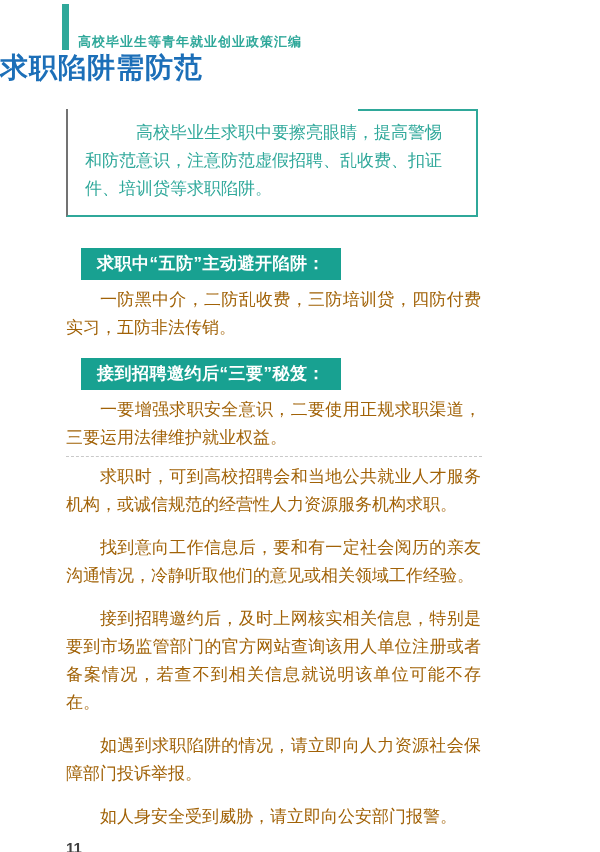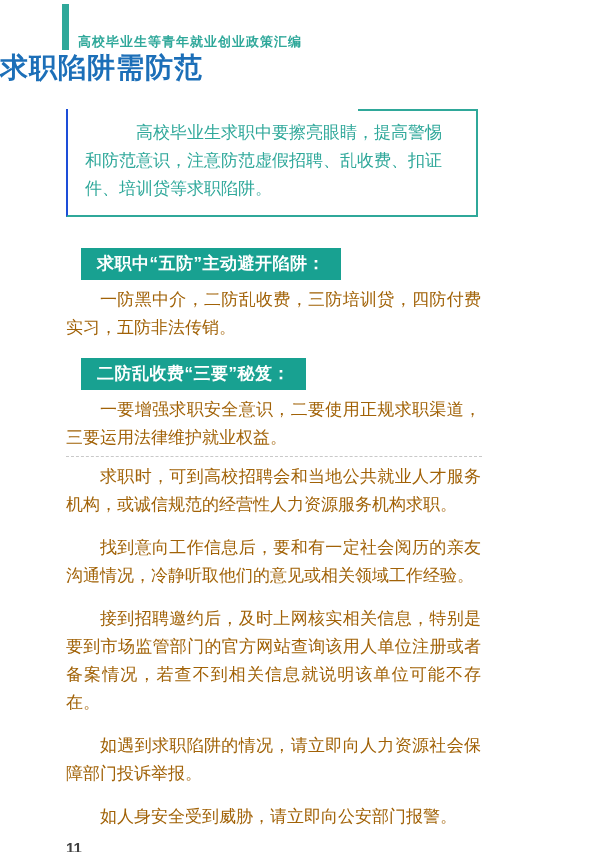--- a/index.html
+++ b/index.html
@@ -25,21 +25,21 @@
   }
   
   .title {
     font-size:28px; font-weight:bold;
     color:#1c6fb8; letter-spacing:1px; line-height:1.2;
   }
   
   .callout {
     position:relative;
     margin:24px 70px 0 66px;
-    border-left:2px solid #1d4ed8;
+    border-left:2px solid #737373;
     border-right:2px solid #2fa89a;
     border-bottom:2px solid #2fa89a;
     padding:10px 18px 12px 17px;
     color:#2fa89a; font-size:17px; line-height:28px;
     text-indent:3em; font-weight:500;
   }
   .callout-topline {
     position:absolute; top:0; right:0;
     width:118px; height:2px; background:#2fa89a;
   }
@@ -85,21 +85,21 @@
   <h1 class="title">求职陷阱需防范</h1>
 
   <div class="callout">
     <span class="callout-topline"></span>
     <span>高校毕业生求职中要擦亮眼睛，提高警惕和防范意识，注意防范虚假招聘、乱收费、扣证件、培训贷等求职陷阱。</span>
   </div>
 
   <div class="sec-head">求职中“五防”主动避开陷阱：</div>
   <p class="body-p">一防黑中介，二防乱收费，三防培训贷，四防付费实习，五防非法传销。</p>
 
-  <div class="sec-head second">二防乱收费“三要”秘笈：</div>
+  <div class="sec-head second">接到招聘邀约后“三要”秘笈：</div>
   <p class="body-p">一要增强求职安全意识，二要使用正规求职渠道，三要运用法律维护就业权益。</p>
 
   <div class="dash-sep"></div>
 
   <p class="body-p">求职时，可到高校招聘会和当地公共就业人才服务机构，或诚信规范的经营性人力资源服务机构求职。</p>
   <p class="body-p cont">找到意向工作信息后，要和有一定社会阅历的亲友沟通情况，冷静听取他们的意见或相关领域工作经验。</p>
   <p class="body-p cont">接到招聘邀约后，及时上网核实相关信息，特别是要到市场监管部门的官方网站查询该用人单位注册或者备案情况，若查不到相关信息就说明该单位可能不存在。</p>
   <p class="body-p cont">如遇到求职陷阱的情况，请立即向人力资源社会保障部门投诉举报。</p>
   <p class="body-p cont">如人身安全受到威胁，请立即向公安部门报警。</p>
 

